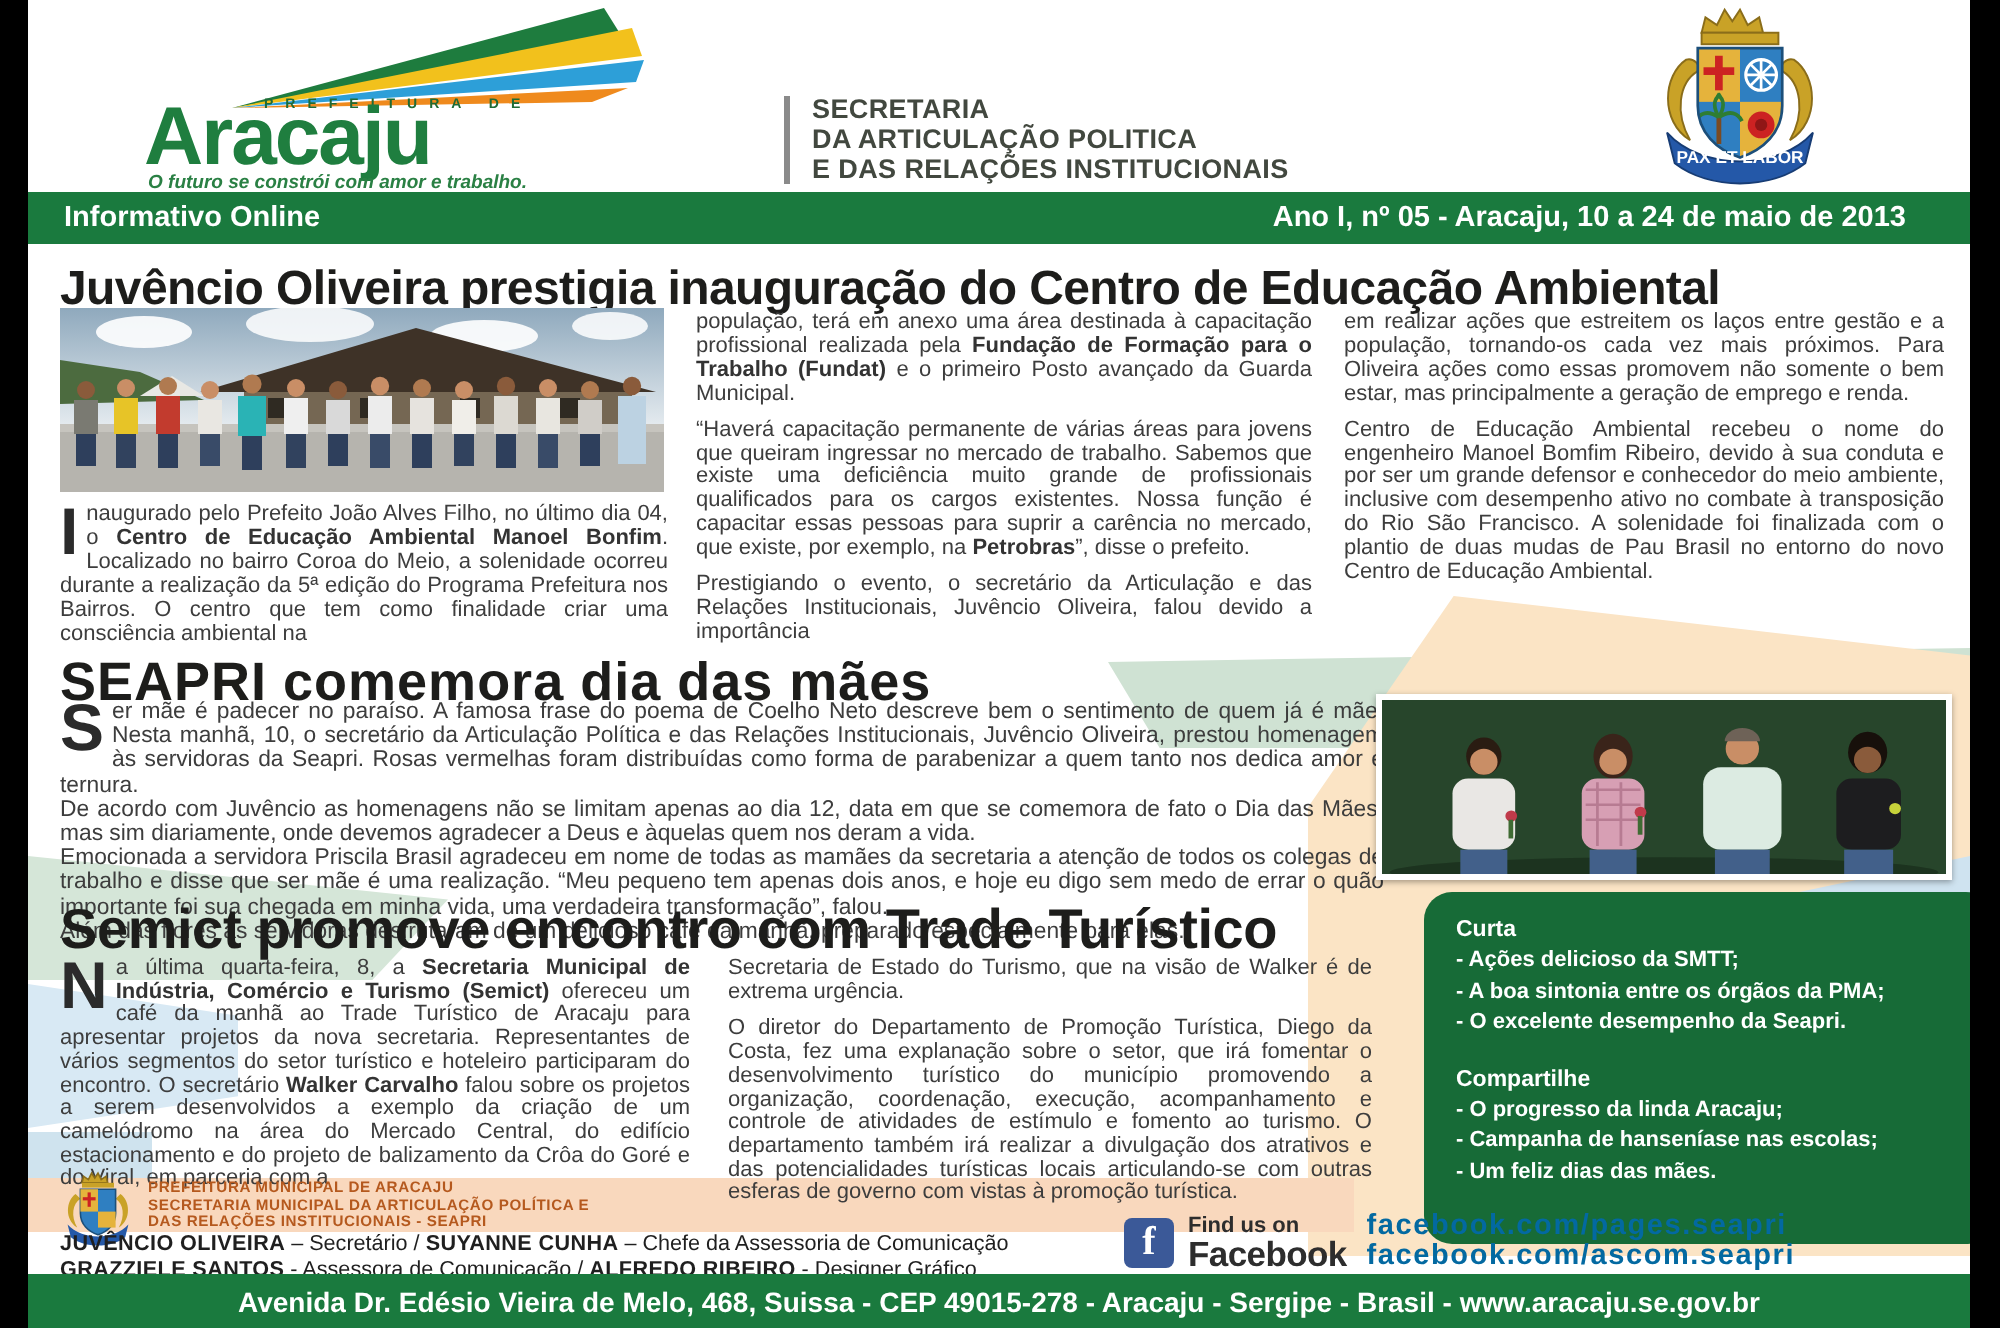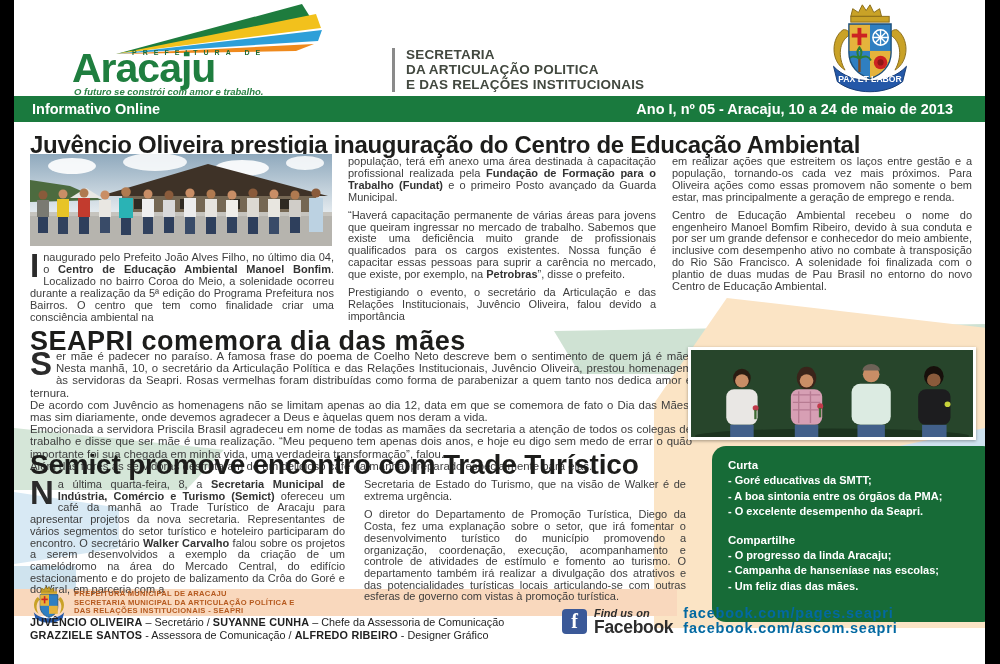--- a/index.html
+++ b/index.html
@@ -81,21 +81,21 @@
   .org-lines { position:absolute; left:60px; top:590px; z-index:2; font-size:7.6px; font-weight:bold;
                color:#b5591e; line-height:8.6px; letter-spacing:0.3px; }
   .credits { position:absolute; left:16px; top:616px; z-index:2; font-size:10.8px; color:#1f1f1f;
              line-height:13px; white-space:nowrap; }
   .credits b { letter-spacing:0.2px; }
   .fb-block { position:absolute; left:548px; top:606px; z-index:2; display:flex; align-items:center; }
   .fb-icon { width:25px; height:25px; background:#3b5998; border-radius:4px; color:#fff;
              font-weight:bold; font-size:20px; text-align:center; line-height:24px;
              font-family:"Liberation Serif",serif; cursor:pointer; }
   .fb-words { margin-left:7px; color:#2d2d2d; }
-  .fb-find { font-size:11px; font-weight:bold; line-height:11px;font-style:italic; }
+  .fb-find { font-size:11px; font-weight:bold; line-height:11px; }
   .fb-brand { font-size:17.5px; font-weight:bold; line-height:16px; letter-spacing:-0.3px; }
   .fb-links { margin-left:10px; font-size:14.5px; font-weight:bold; color:#0369a1;
               line-height:15px; letter-spacing:0.8px; }
   .fb-links div { cursor:pointer; }
 
   .addressbar { position:absolute; left:0; top:637px; width:971px; height:27px; background:#1a7a3e;
                 z-index:2; display:flex; align-items:center; justify-content:center; }
   .addressbar span { color:#fff; font-weight:bold; font-size:14px; white-space:nowrap; }
 </style>
 </head>
@@ -327,21 +327,21 @@
   <div class="body-txt a3-c1">
     <p class="dropcap">Na última quarta-feira, 8, a <b>Secretaria Municipal de Indústria, Comércio e Turismo (Semict)</b> ofereceu um café da manhã ao Trade Turístico de Aracaju para apresentar projetos da nova secretaria. Representantes de vários segmentos do setor turístico e hoteleiro participaram do encontro. O secretário <b>Walker Carvalho</b> falou sobre os projetos a serem desenvolvidos a exemplo da criação de um camelódromo na área do Mercado Central, do edifício estacionamento e do projeto de balizamento da Crôa do Goré e do Viral, em parceria com a</p>
   </div>
   <div class="body-txt a3-c2">
     <p>Secretaria de Estado do Turismo, que na visão de Walker é de extrema urgência.</p>
     <p>O diretor do Departamento de Promoção Turística, Diego da Costa, fez uma explanação sobre o setor, que irá fomentar o desenvolvimento turístico do município promovendo a organização, coordenação, execução, acompanhamento e controle de atividades de estímulo e fomento ao turismo. O departamento também irá realizar a divulgação dos atrativos e das potencialidades turísticas locais articulando-se com outras esferas de governo com vistas à promoção turística.</p>
   </div>
 
   <div class="greenbox">
     <div class="gb-title">Curta</div>
-    <div class="gb-item">- Goré educativas da SMTT;</div>
+    <div class="gb-item">- Ações delicioso da SMTT;</div>
     <div class="gb-item"> - A boa sintonia entre os órgãos da PMA;</div>
     <div class="gb-item">- O excelente desempenho da Seapri.</div>
     <div class="gb-gap"></div>
     <div class="gb-title">Compartilhe</div>
     <div class="gb-item">- O progresso da linda Aracaju;</div>
     <div class="gb-item">- Campanha de hanseníase nas escolas;</div>
     <div class="gb-item">- Um feliz dias das mães.</div>
   </div>
 
   <svg class="footer-crest" width="46" height="40" viewBox="0 0 100 100">
@@ -371,14 +371,17 @@
     <div class="fb-words">
       <div class="fb-find">Find us on</div>
       <div class="fb-brand">Facebook</div>
     </div>
     <div class="fb-links">
       <div>facebook.com/pages.seapri</div>
       <div>facebook.com/ascom.seapri</div>
     </div>
   </div>
 
+  <div class="addressbar">
+    <span>Avenida Dr. Edésio Vieira de Melo, 468, Suissa - CEP 49015-278 - Aracaju - Sergipe - Brasil - www.aracaju.se.gov.br</span>
+  </div>
 
 </div>
 
 </body></html>

